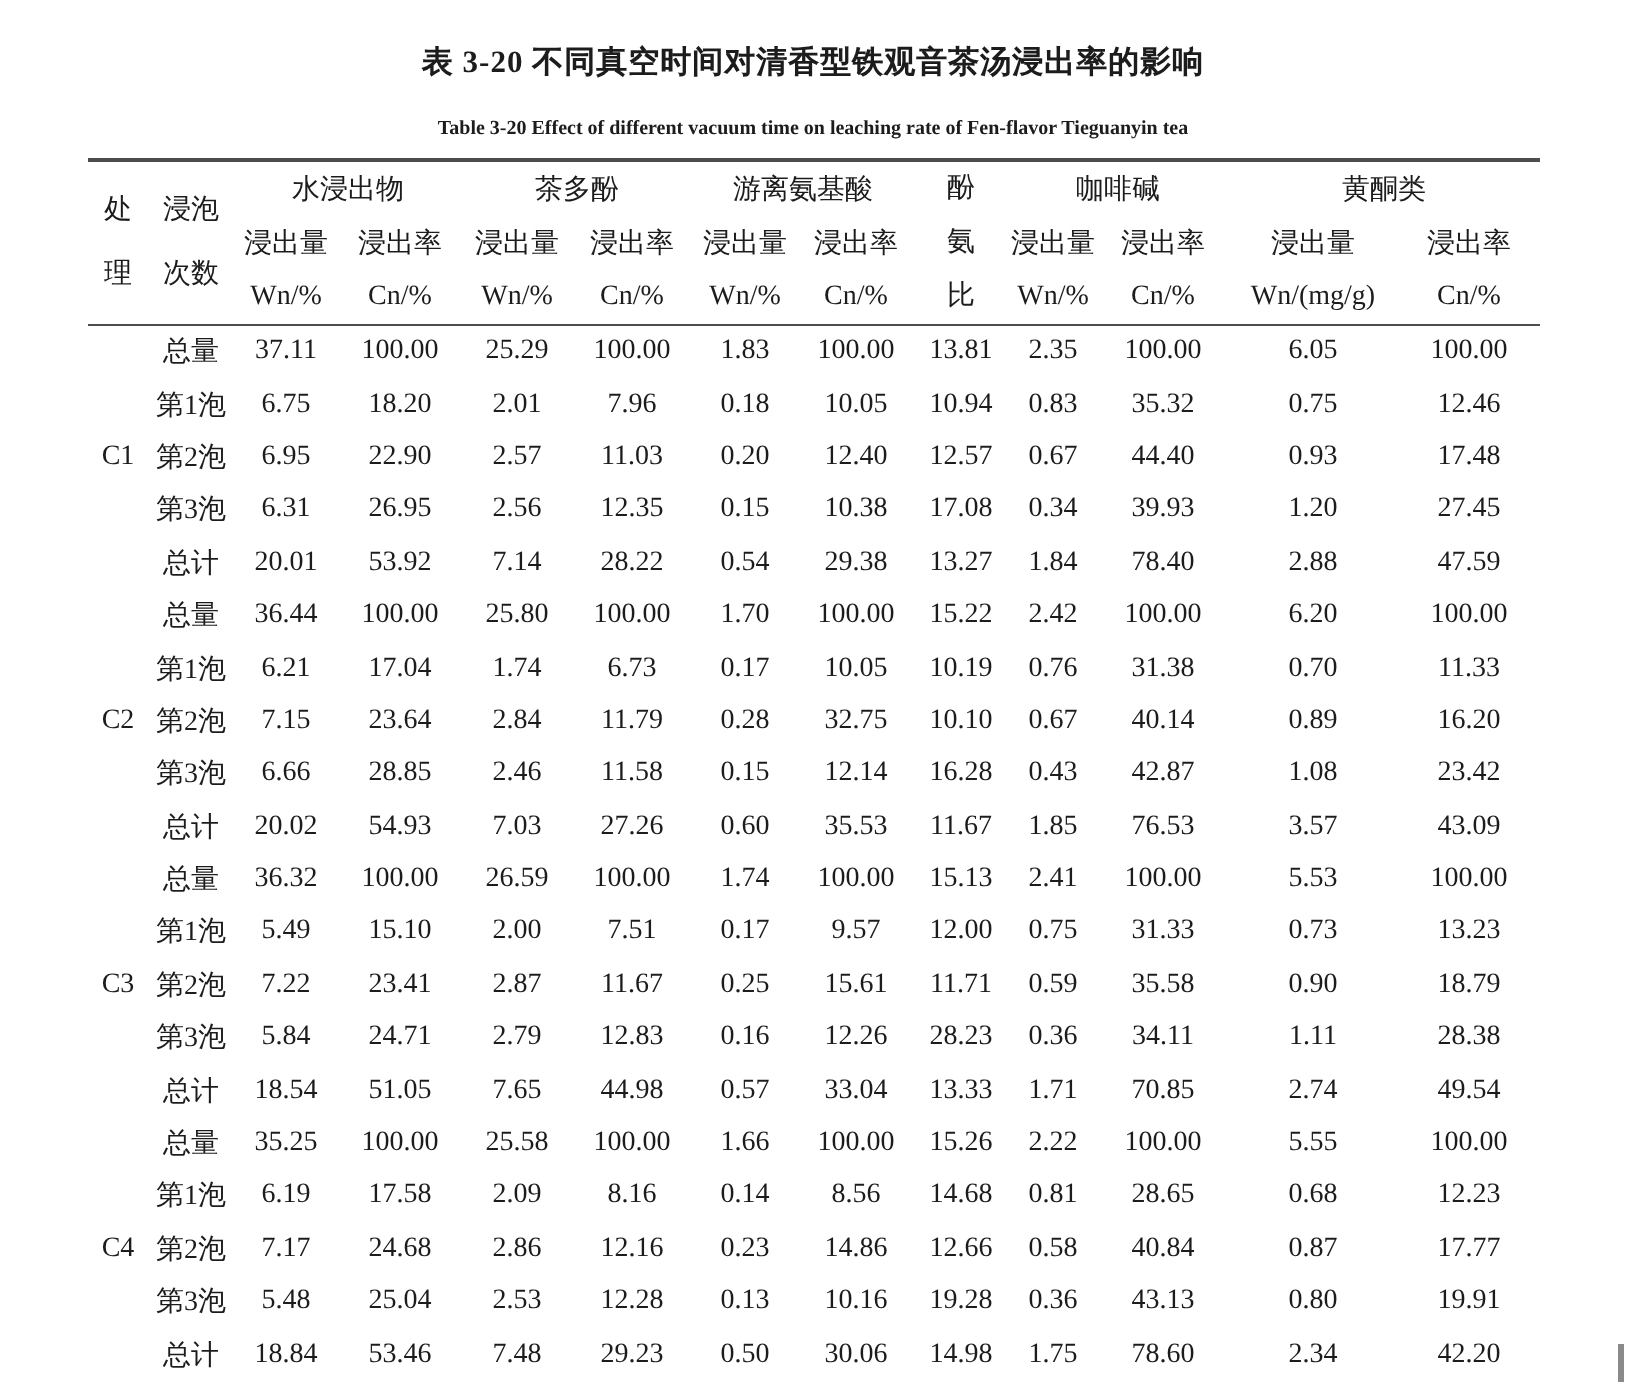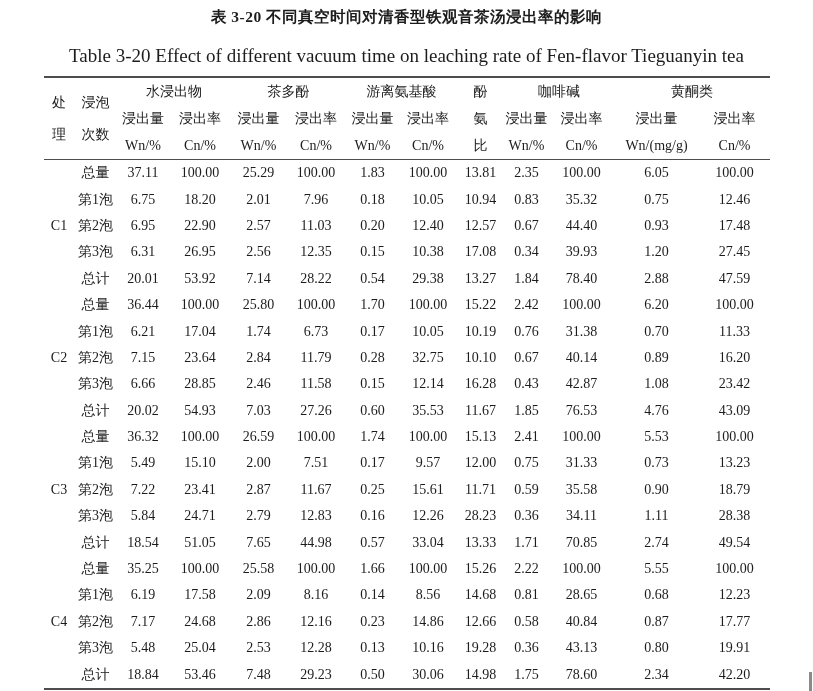--- a/index.html
+++ b/index.html
@@ -7,31 +7,31 @@
     background: #ffffff;
   }
   body {
     position: relative;
     width: 813px; height: 691px;
     overflow: hidden;
     font-family: "Liberation Serif", "DejaVu Serif", serif;
     color: #1c1c1c;
   }
   .title-zh {
-    padding-top: 7px;
+    padding-top: 21px;
     text-align: center;
     font-size: 15.5px;
     font-weight: bold;
     letter-spacing: 0.5px;
   }
   .title-en {
     margin-top: 17px;
     text-align: center;
-    font-size: 19px;
-    font-weight: normal;
+    font-size: 10px;
+    font-weight: bold;
   }
   table.data-table {
     border-collapse: collapse;
     table-layout: fixed;
     width: 726px;
     margin: 9px 0 0 44px;
     border-top: 2px solid #4d4d4d;
     border-bottom: 2px solid #4d4d4d;
   }
   thead {
@@ -265,21 +265,21 @@
         <td>总计</td>
         <td>20.02</td>
         <td>54.93</td>
         <td>7.03</td>
         <td>27.26</td>
         <td>0.60</td>
         <td>35.53</td>
         <td>11.67</td>
         <td>1.85</td>
         <td>76.53</td>
-        <td>4.76</td>
+        <td>3.57</td>
         <td>43.09</td>
       </tr>
       <tr>
         <td rowspan="5">C3</td>
         <td>总量</td>
         <td>36.32</td>
         <td>100.00</td>
         <td>26.59</td>
         <td>100.00</td>
         <td>1.74</td>

